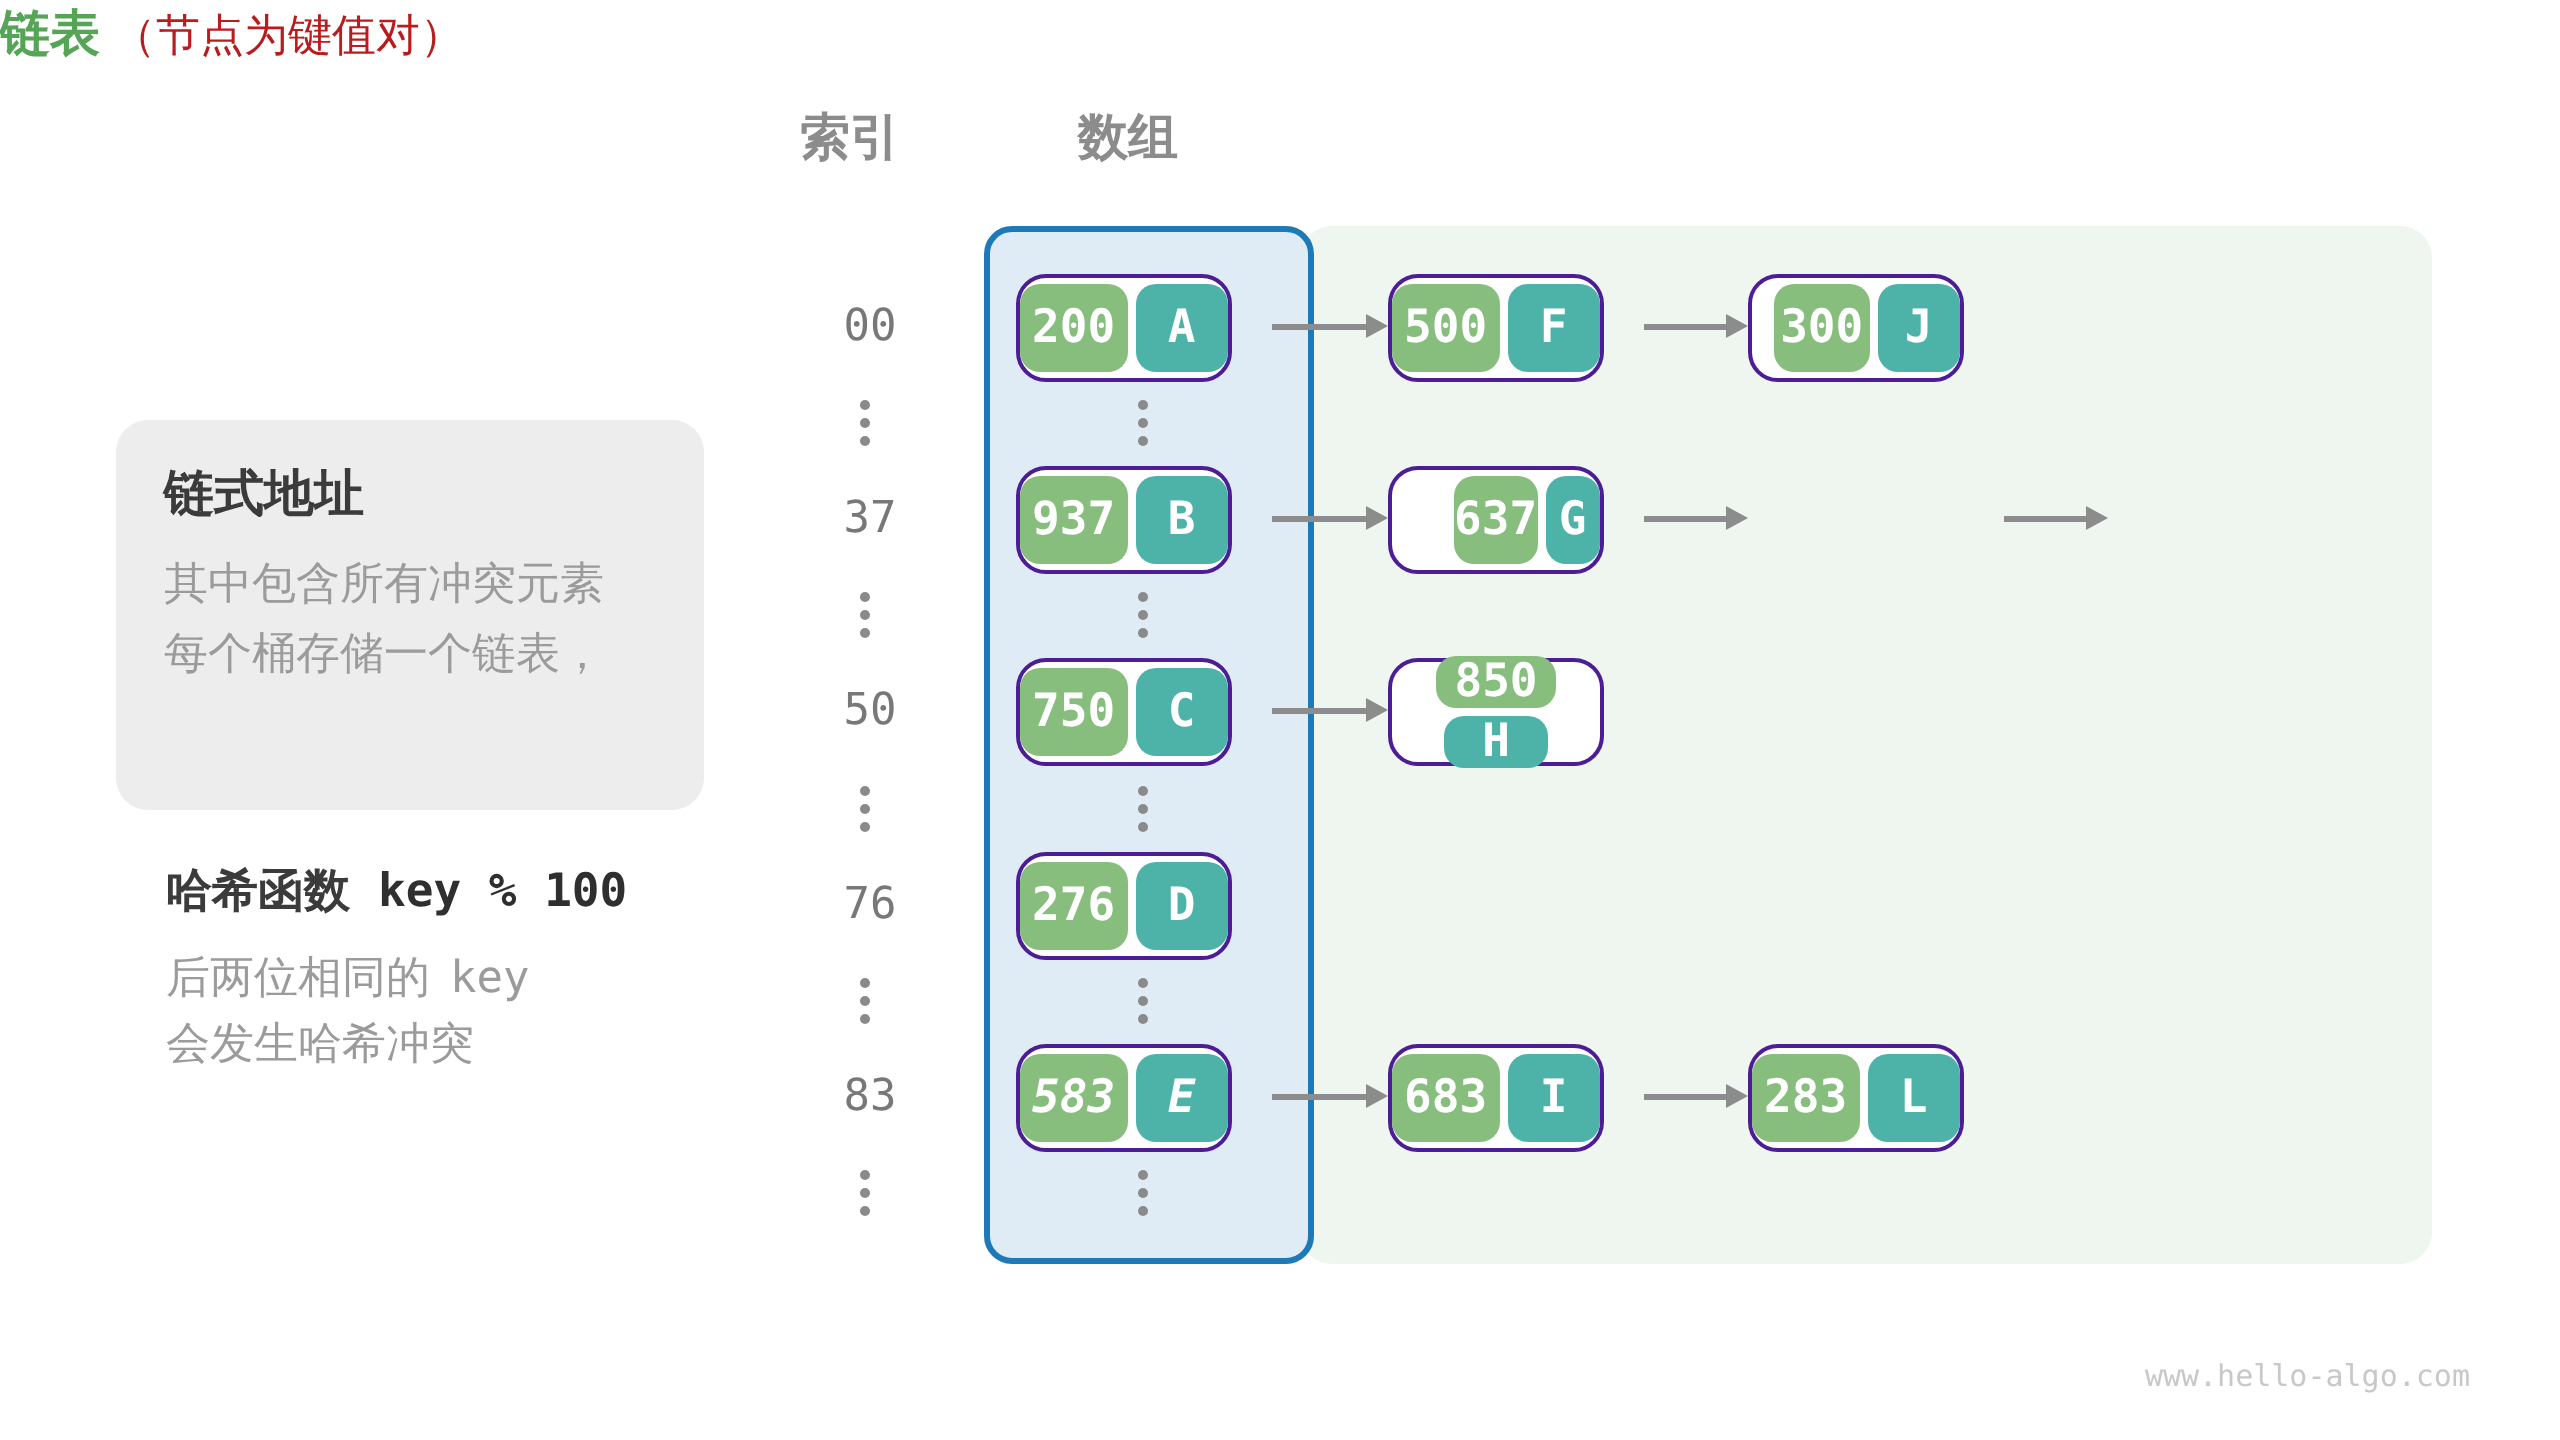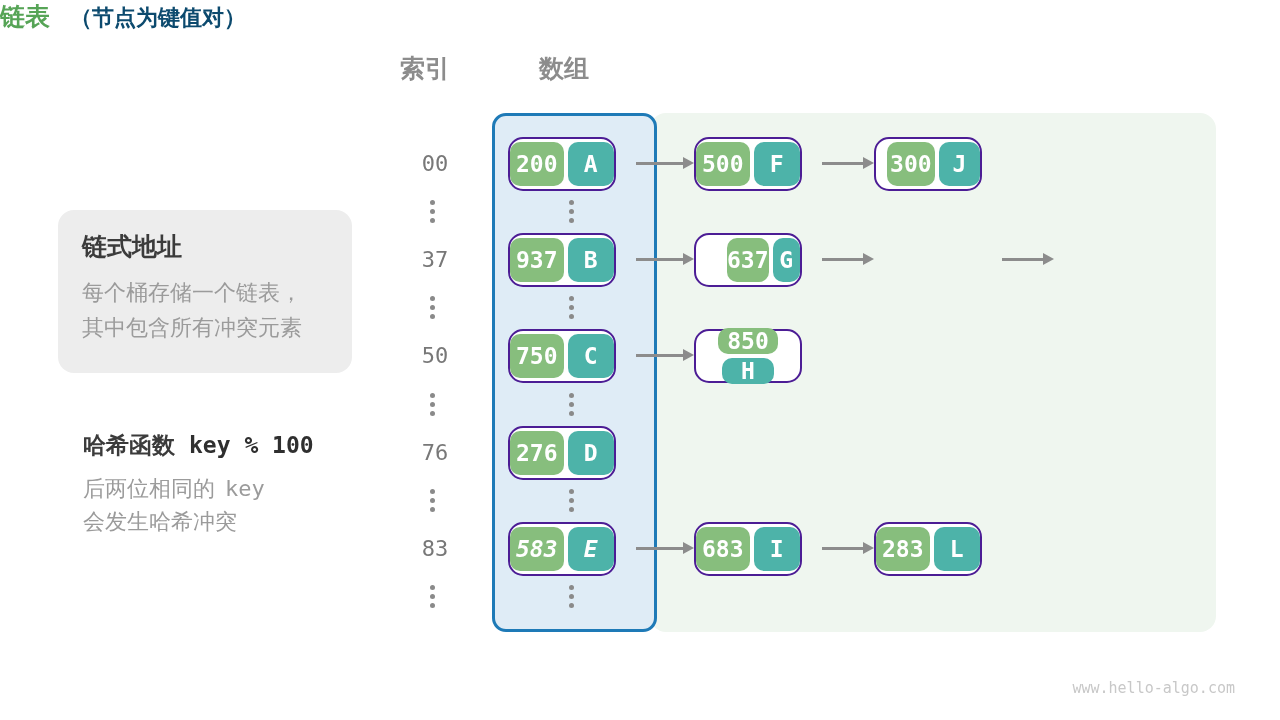--- a/index.html
+++ b/index.html
@@ -6,24 +6,24 @@
   .canvas{
     position:relative;width:1280px;height:720px;background:#ffffff;overflow:hidden;
     font-family:"DejaVu Sans","Liberation Sans",sans-serif;
   }
   
   .hdr{position:absolute;top:52px;font-size:25px;font-weight:700;color:#8c8c8c;text-align:center;}
   .hdr-idx{left:393px;width:64px;}
   .hdr-arr{left:532px;width:64px;}
   .hdr-list{left:795px;top:53px;text-align:left;white-space:nowrap;}
   .hdr-list .strong{font-size:25px;font-weight:700;color:#56a456;}
-  .hdr-list .note{font-size:22px;font-weight:700;color:#0c4a6e;margin-left:20px;}
+  .hdr-list .note{font-size:22px;font-weight:400;color:#b91c1c;margin-left:6px;}
   
   .info-box{
-    position:absolute;left:58px;top:210px;width:294px;height:163px;
+    position:absolute;left:58px;top:210px;width:294px;height:195px;
     background:#ededed;border-radius:16px;box-sizing:border-box;padding:20px 24px;
   }
   .info-box .title{font-size:25px;font-weight:700;color:#3b3b3b;margin-bottom:12px;}
   .info-box .line{font-size:22px;color:#9b9b9b;line-height:35px;}
   
   .hash-title{position:absolute;left:83px;top:430px;font-size:23px;font-weight:700;color:#3b3b3b;white-space:nowrap;}
   .hash-title .code{font-family:"DejaVu Sans Mono","Liberation Mono",monospace;font-size:23px;font-weight:700;color:#2f2f2f;margin-left:14px;}
   .hash-line{position:absolute;left:83px;font-size:22px;color:#9b9b9b;white-space:nowrap;}
   .hash-line .code{font-family:"DejaVu Sans Mono","Liberation Mono",monospace;font-size:22px;color:#9b9b9b;margin-left:10px;}
   .hash-line2{top:474px;}
@@ -78,22 +78,22 @@
 <div class="canvas">
 
   <div class="hdr hdr-idx">索引</div>
   <div class="hdr hdr-arr">数组</div>
   <div class="hdr-list">
     <span class="strong">链表</span><span class="note">（节点为键值对）</span>
   </div>
 
   <div class="info-box">
     <div class="title">链式地址</div>
+    <div class="line">其中包含所有冲突元素</div>
     <div class="line">每个桶存储一个链表，</div>
-    <div class="line">其中包含所有冲突元素</div>
   </div>
 
   <div class="hash-title">
     <span>哈希函数</span><span class="code">key % 100</span>
   </div>
   <div class="hash-line hash-line2">
     <span>后两位相同的</span><span class="code">key</span>
   </div>
   <div class="hash-line hash-line3">
     <span>会发生哈希冲突</span>

